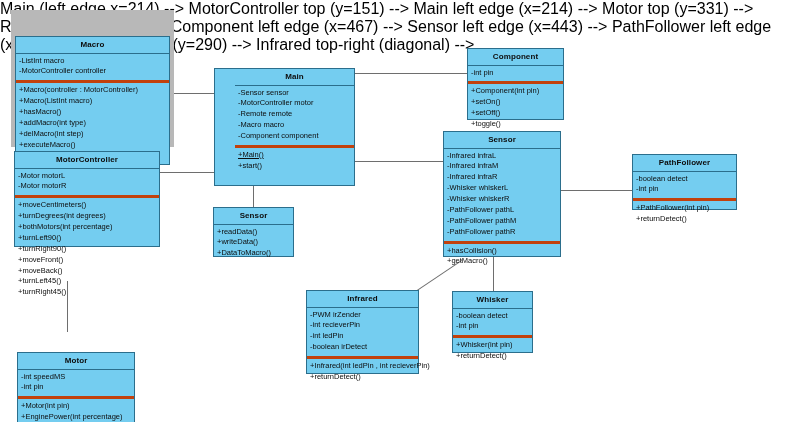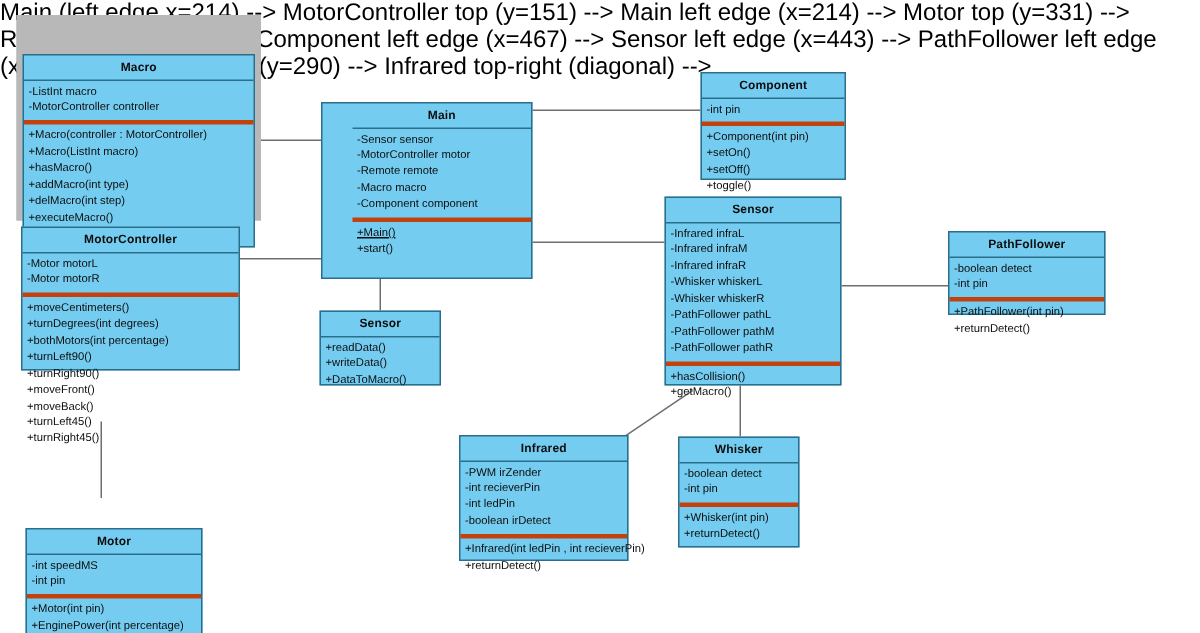--- a/index.html
+++ b/index.html
@@ -247,21 +247,21 @@
       <div class="row">-int ledPin</div>
       <div class="row">-boolean irDetect</div>
     </div>
     <div class="compartment grow">
       <div class="row">+Infrared(int ledPin , int recieverPin)</div>
       <div class="row">+returnDetect()</div>
     </div>
   </div>
 
   
-  <div class="uml" style="left:452px; top:291px; width:81px; height:74px;">
+  <div class="uml" style="left:452px; top:291px; width:81px; height:62px;">
     <div class="title">Whisker</div>
     <div class="compartment">
       <div class="row">-boolean detect</div>
       <div class="row">-int pin</div>
     </div>
     <div class="compartment grow">
       <div class="row">+Whisker(int pin)</div>
       <div class="row">+returnDetect()</div>
     </div>
   </div>

